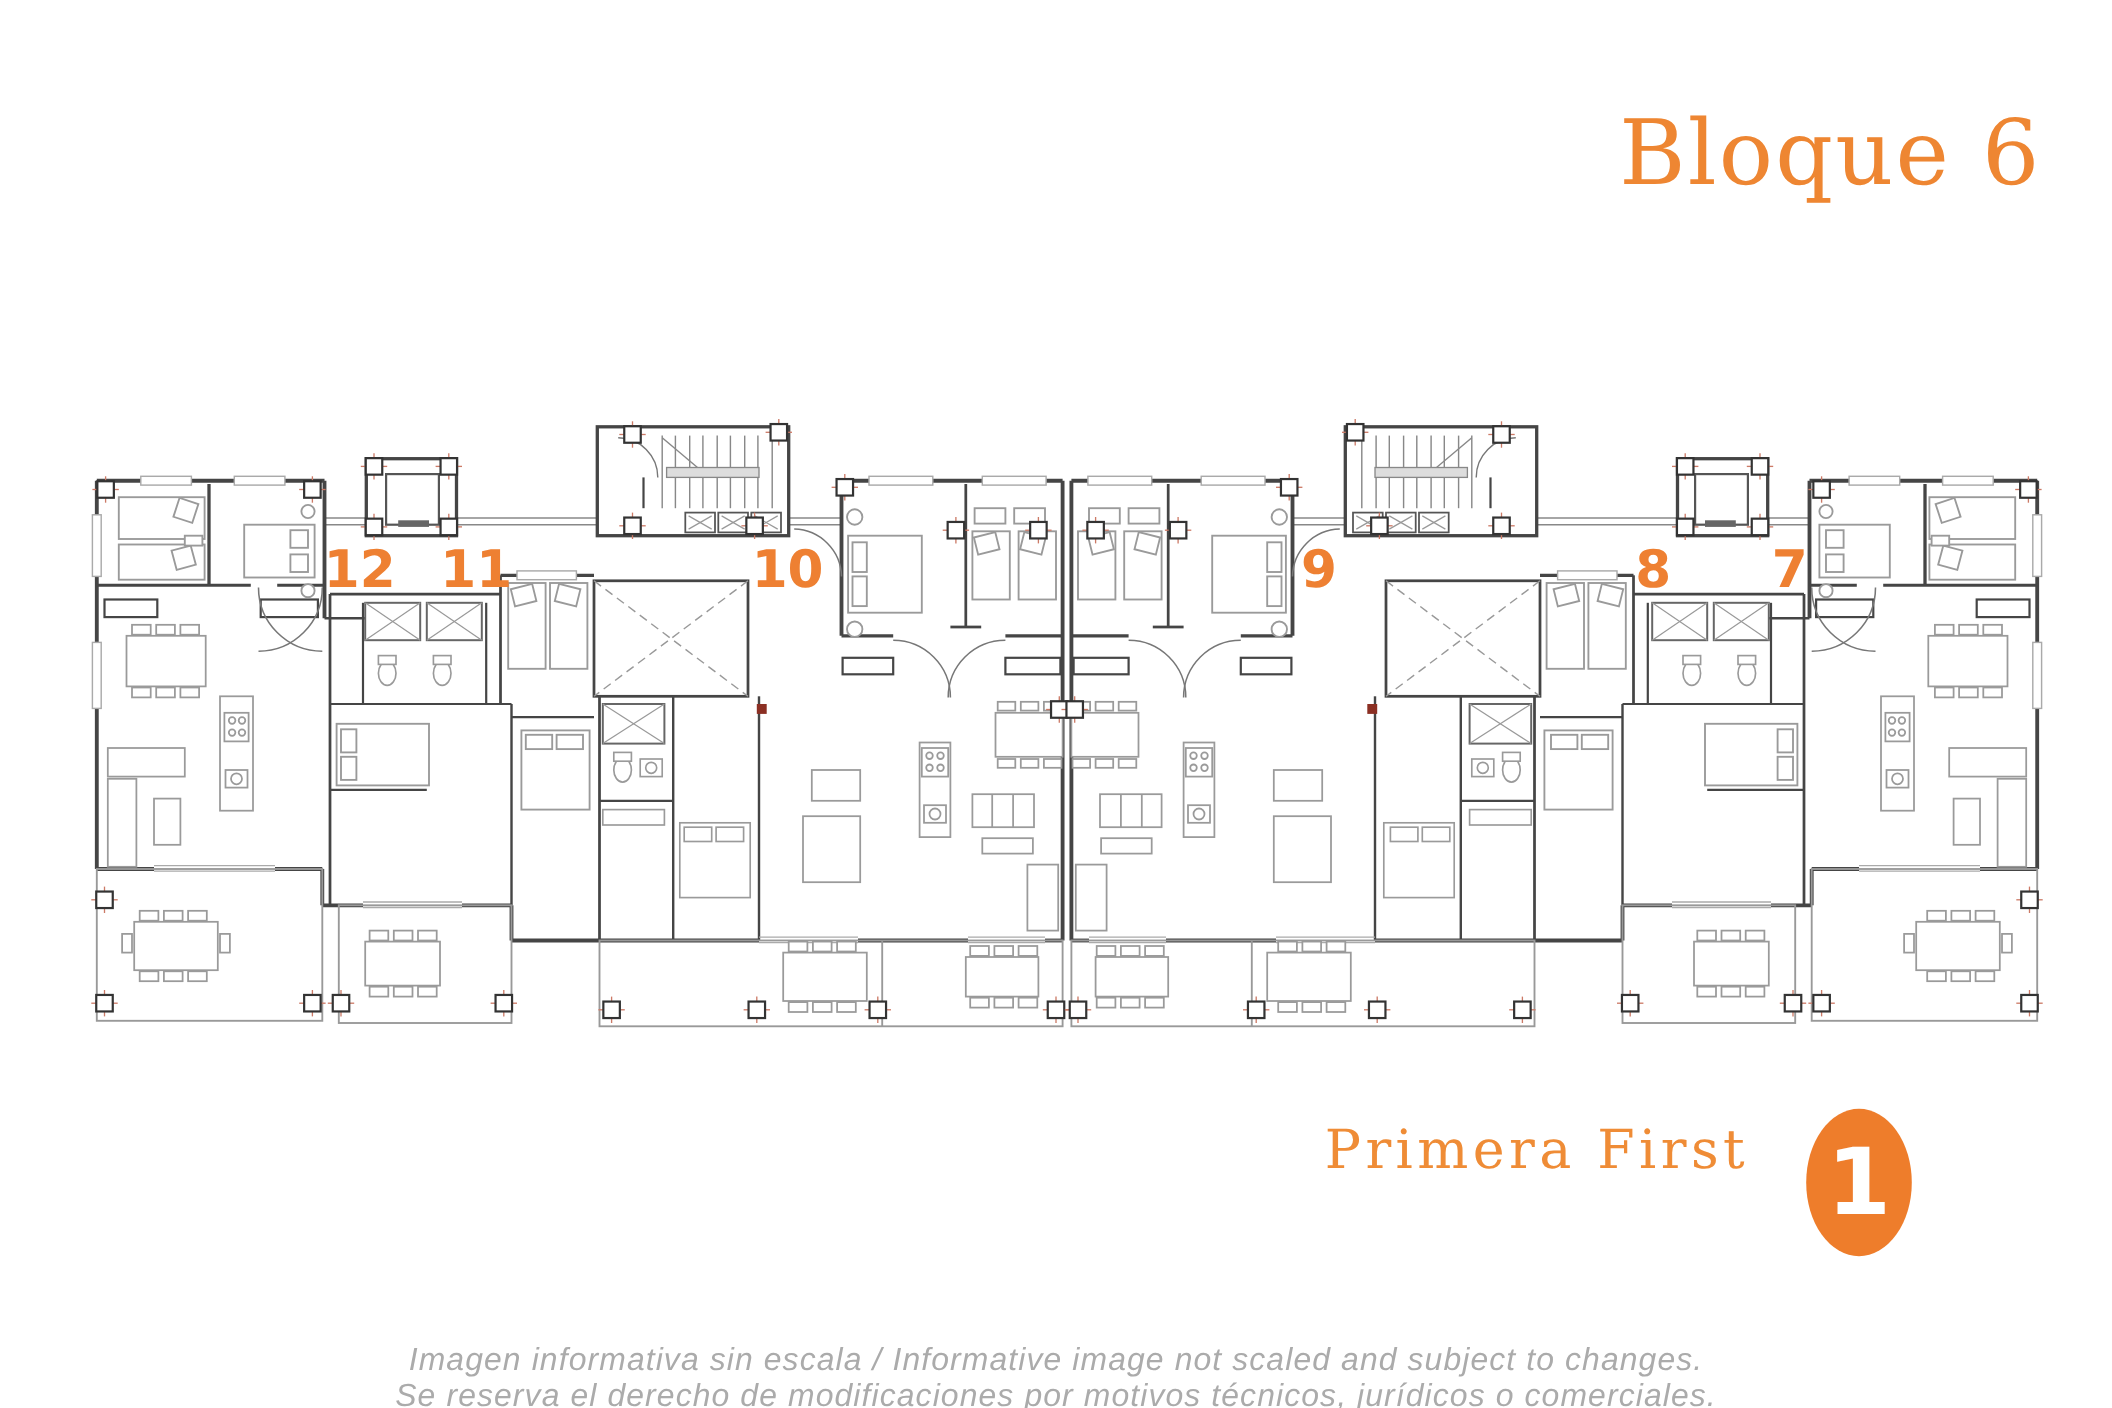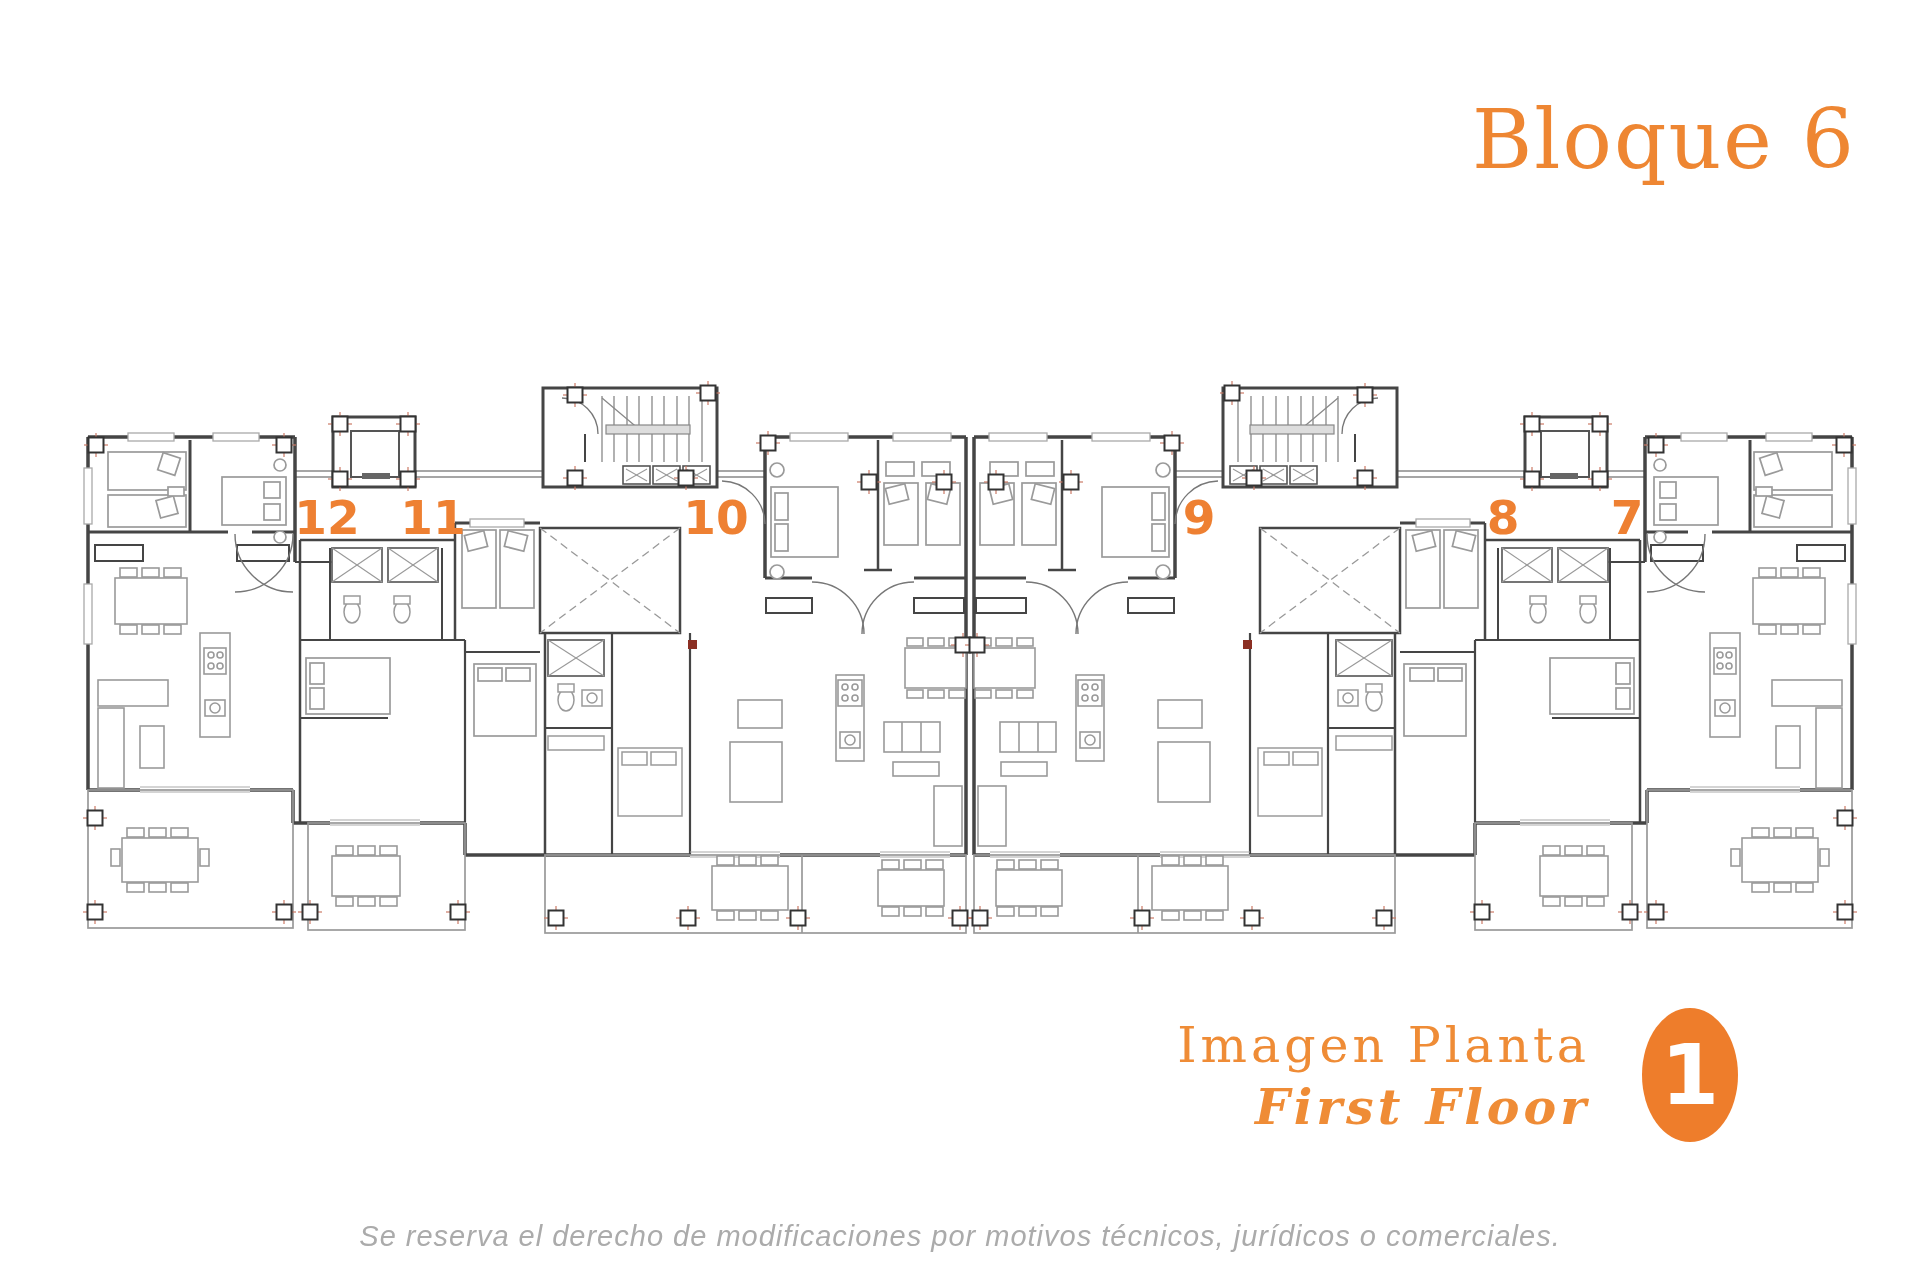--- a/index.html
+++ b/index.html
@@ -395,23 +395,23 @@
         <text class="unum" x="1199" y="534">9</text>
         <text class="unum" x="1503" y="534">8</text>
         <text class="unum" x="1627" y="534">7</text>
       </g>
     </g>
   </svg>
 
   <div class="bloque-title">Bloque 6</div>
 
   <div class="floor-label">
-    <div class="es">Imagen Planta</div>
-    <div class="en">First Floor</div>
+    <div class="es">Primera First</div>
   </div>
 
   <div class="floor-badge">1</div>
 
   <div class="disclaimer">
+    <div>Imagen informativa sin escala /  Informative image not scaled and subject to changes.</div>
     <div>Se reserva el derecho de modificaciones por motivos técnicos, jurídicos o comerciales.</div>
   </div>
 
 </div>
 
 </body></html>

